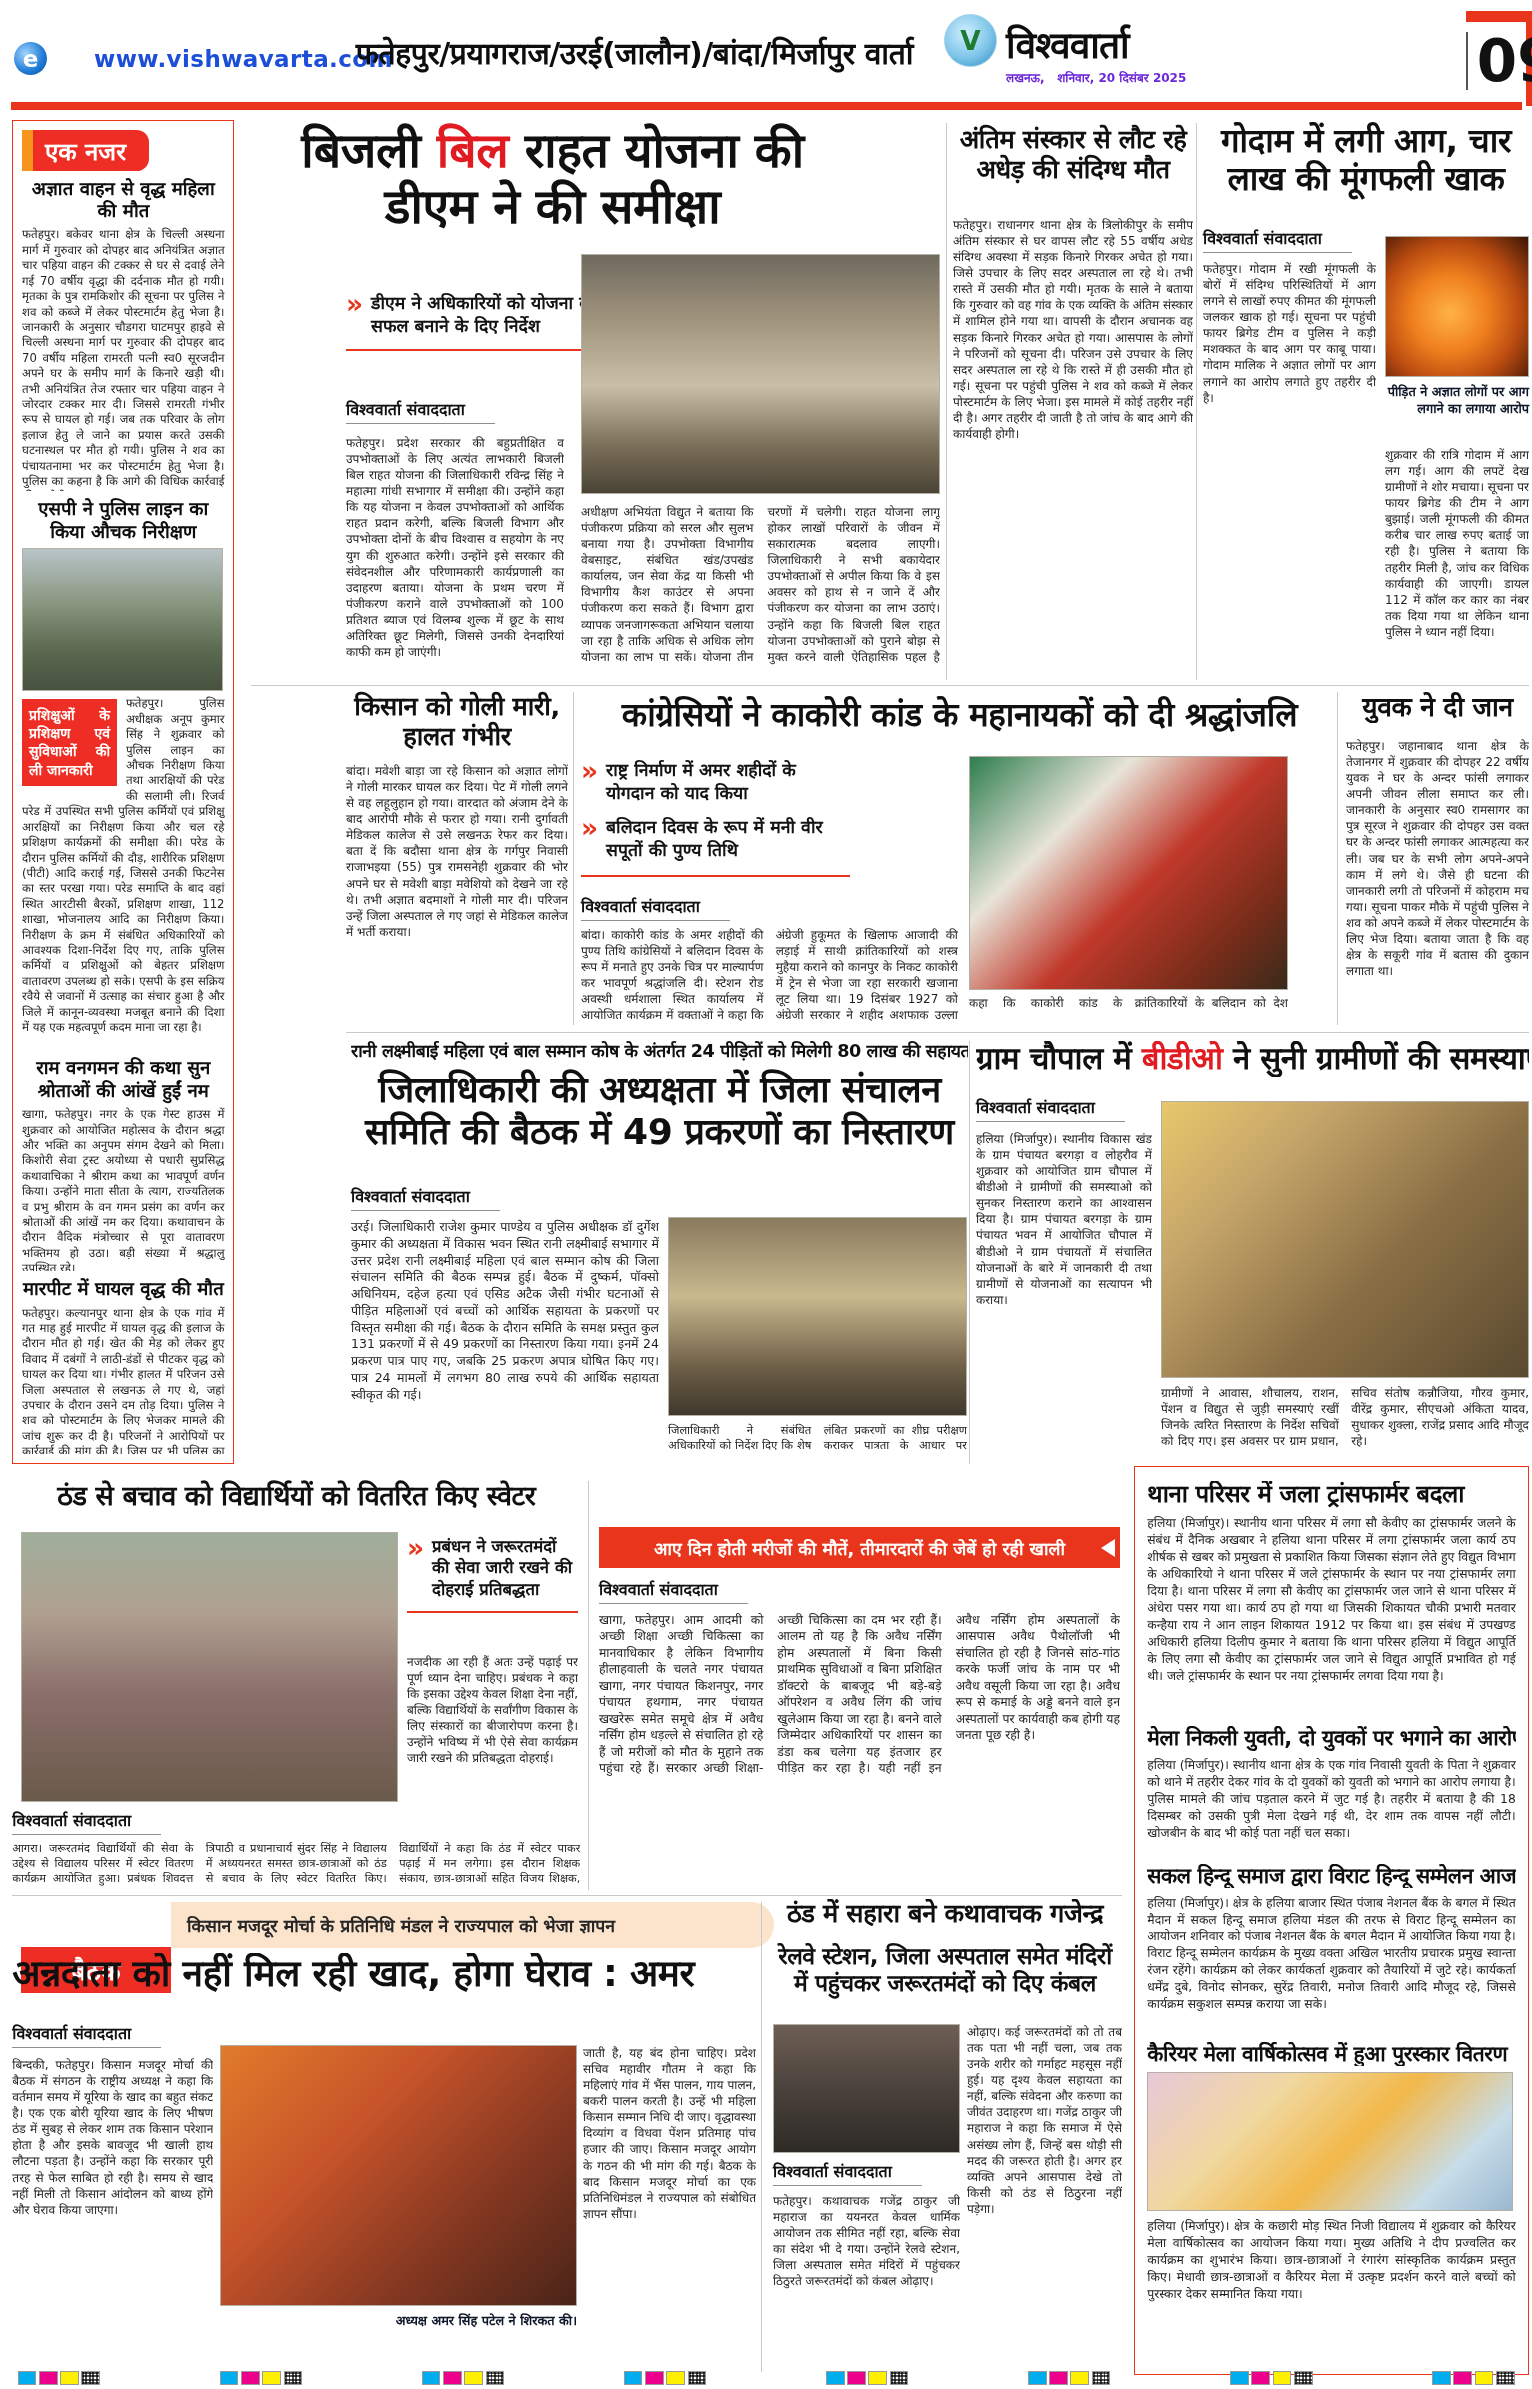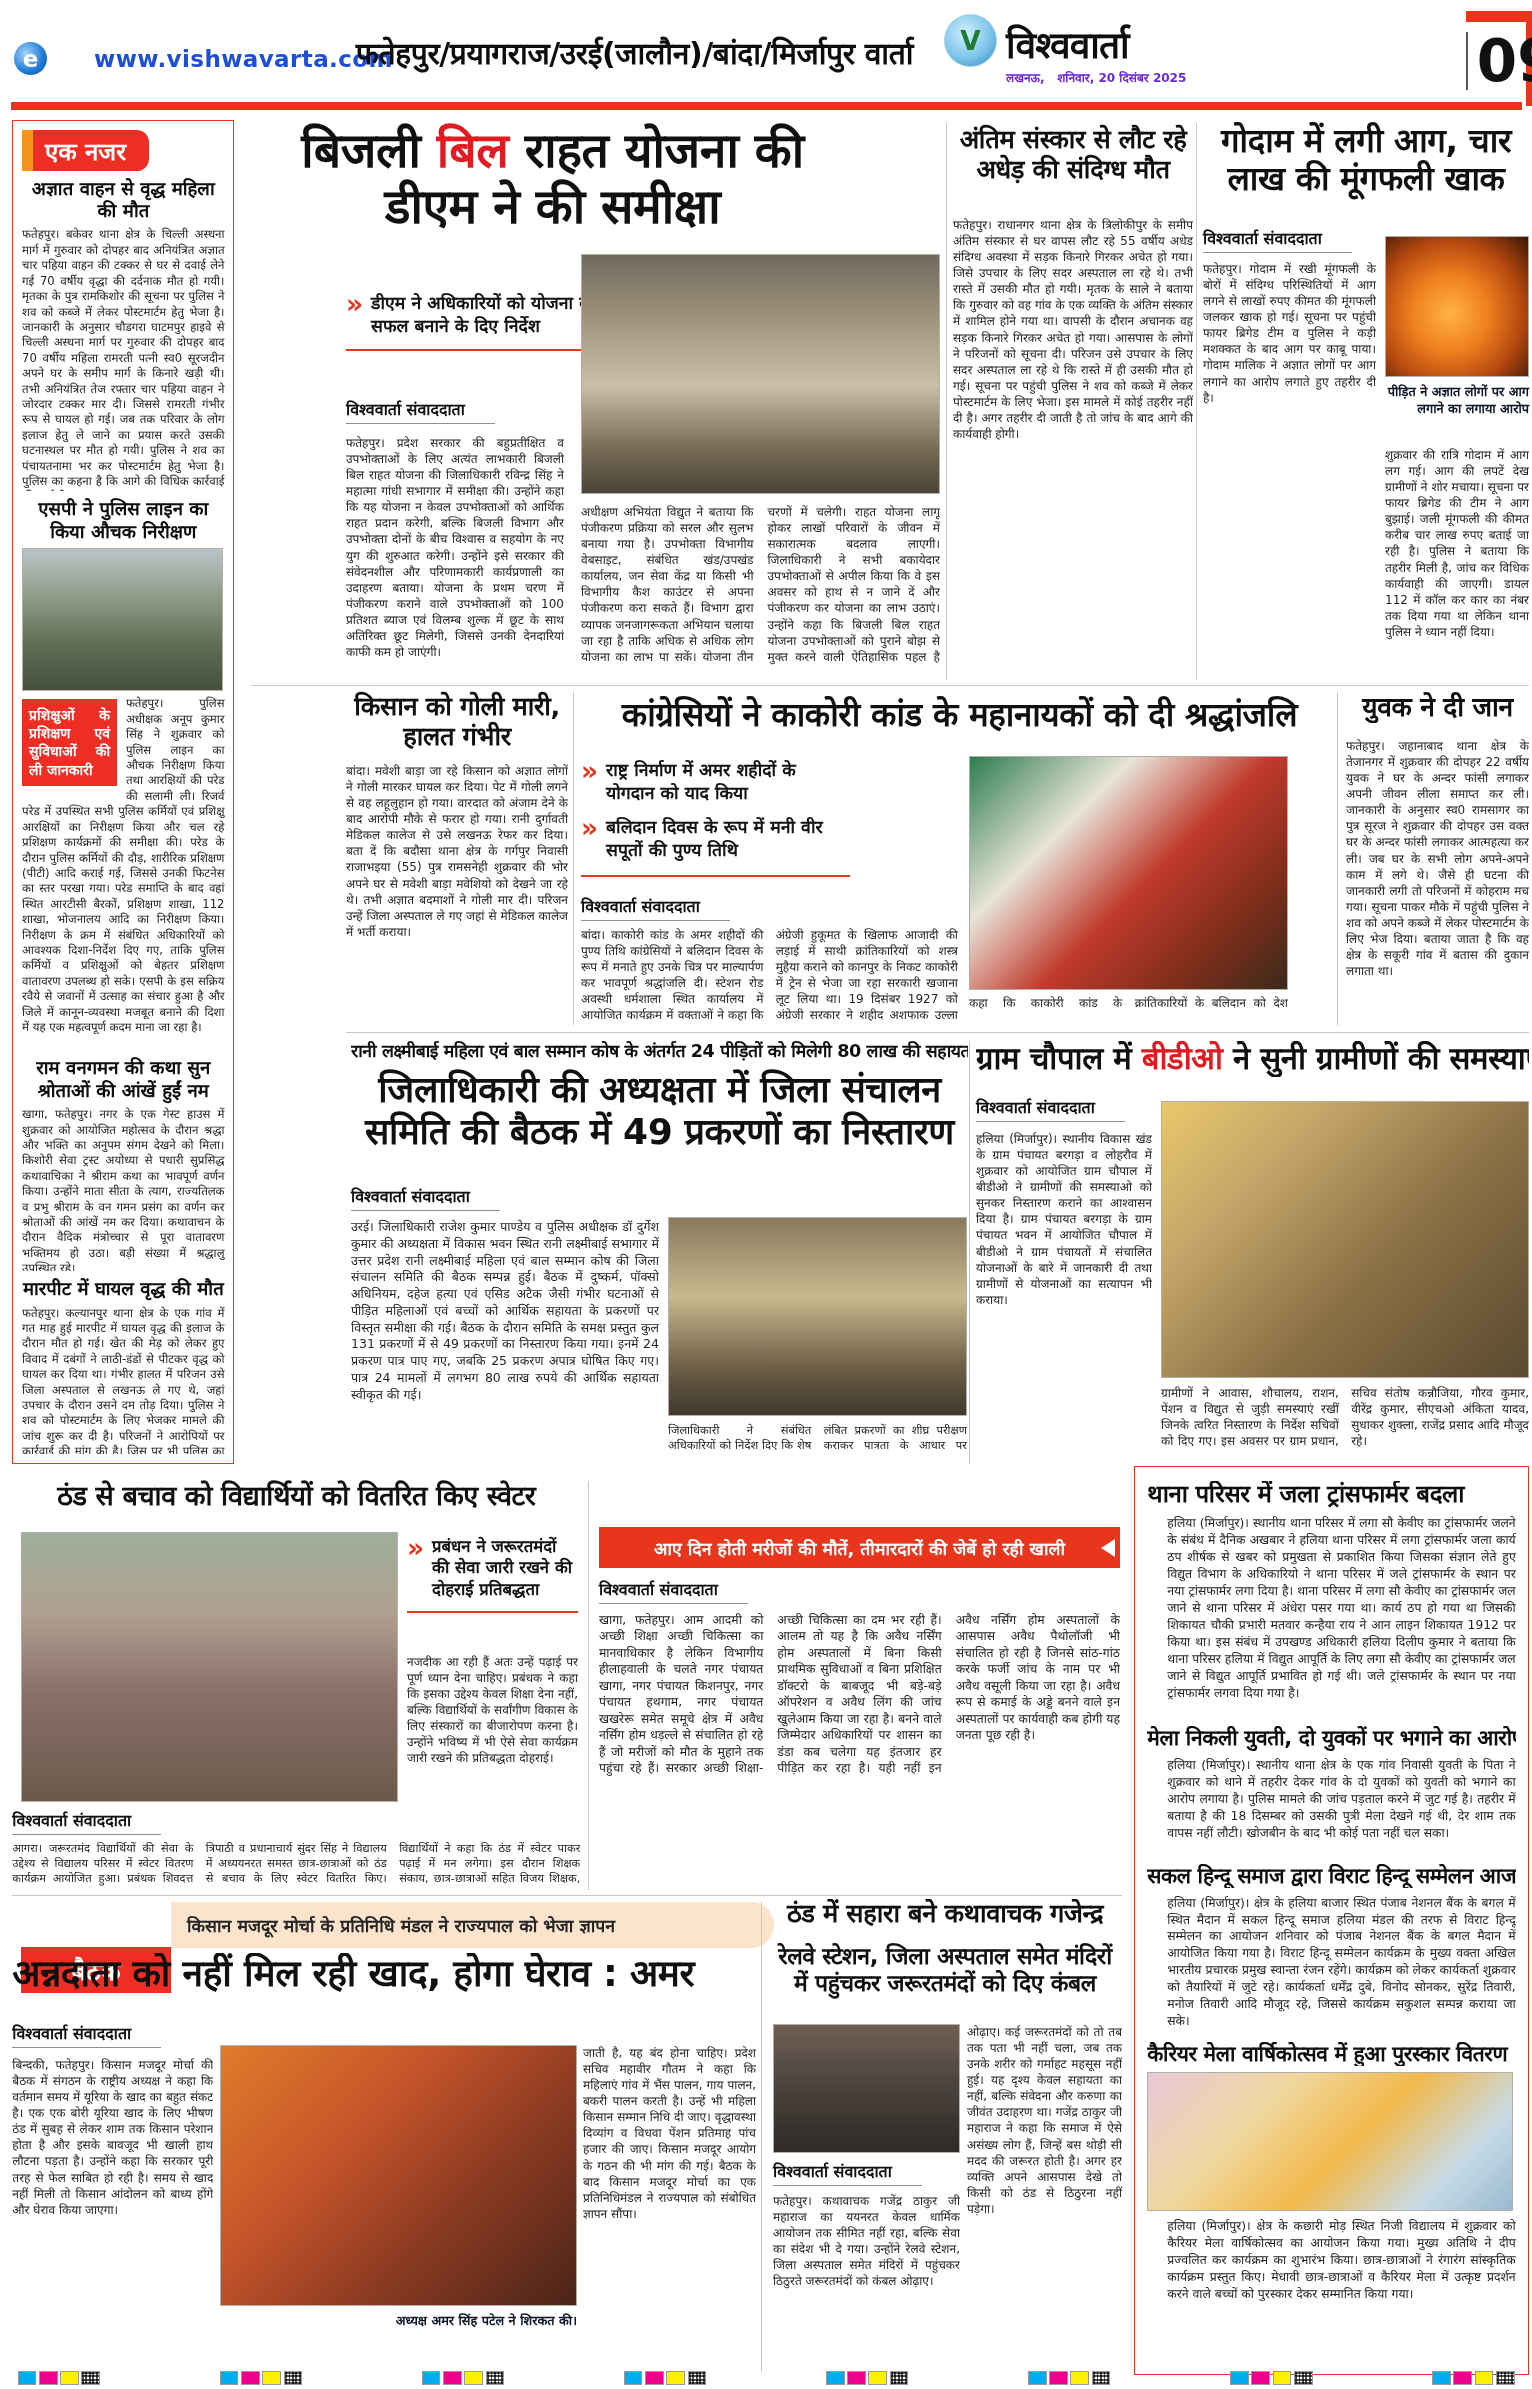--- a/index.html
+++ b/index.html
@@ -42,21 +42,21 @@
   
   .banner{background:#e8351c;color:#fff;font-weight:bold;font-size:17.6px;display:flex;align-items:center;
           justify-content:center;position:relative;}
   .banner .notch{position:absolute;right:5.3px;top:50%;transform:translateY(-50%);width:0;height:0;
           border-top:9.7px solid transparent;border-bottom:9.7px solid transparent;border-right:14px solid #fff;}
   .tag{background:#ee2e24;color:#fff;font-weight:bold;font-size:25.5px;display:flex;align-items:center;justify-content:center;margin-top:45px;}
   .kickbar{background:#fbe3cc;border-radius:0 23px 23px 0;display:flex;align-items:center;padding:0 16px;
            font-weight:bold;font-size:17.6px;color:#262626;white-space:nowrap;overflow:hidden;}
   #rightbox{border:1.8px solid #e8351c;box-sizing:border-box;padding:10.6px 12.3px;overflow:hidden;}
   .rb-title{font-weight:bold;font-size:24px;color:#0e0e0e;line-height:1.15;margin:3.5px 0 6.2px;letter-spacing:-0.4px;white-space:nowrap;overflow:hidden;}
-  .rb-body{font-size:12.3px;line-height:1.38;text-align:justify;color:#1f1f1f;overflow:hidden;margin-left:20px;}
+  .rb-body{font-size:12.3px;line-height:1.38;text-align:justify;color:#1f1f1f;overflow:hidden;}
   
   .marks{display:flex;justify-content:space-between;}
   .mgrp{display:flex;gap:2.6px;}
   .sw{width:16.7px;height:12.3px;display:inline-block;border:0.4px solid #999;}
   .sw.grid{background:repeating-linear-gradient(0deg,#555 0 1.8px,#fff 1.8px 3.5px),repeating-linear-gradient(90deg,#555 0 1.8px,#fff 1.8px 3.5px);background-blend-mode:multiply;}
 </style>
 </head>
 <body>
 
 <div id="page">

